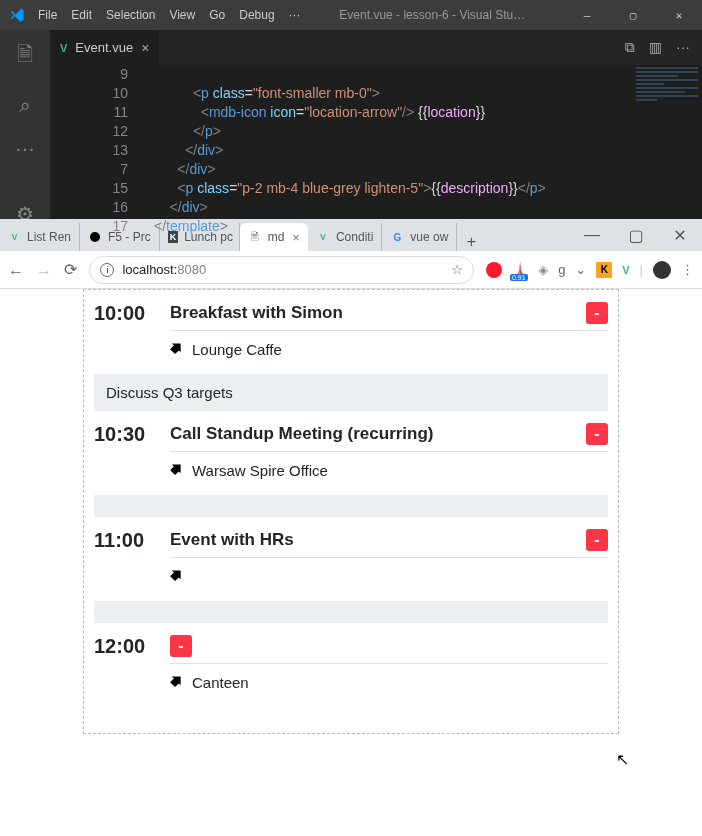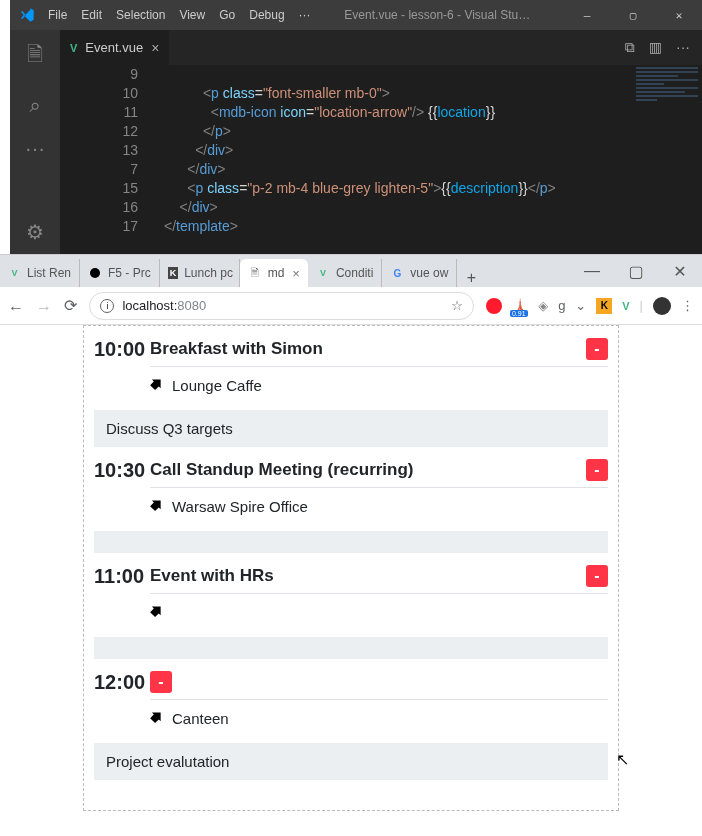--- a/index.html
+++ b/index.html
@@ -1,19 +1,19 @@
 <!DOCTYPE html>
 <html><head>
 <meta charset="utf-8">
 <style>
   * { margin:0; padding:0; box-sizing:border-box; font-family:"Segoe UI",Arial,sans-serif; }
   body { width:702px; height:836px; background:#fff; overflow:hidden; }
 
   
-  .vscode { background:#252526; height:254px; display:flex; flex-direction:column;margin-left:10px; }
+  .vscode { background:#252526; height:218px; display:flex; flex-direction:column; }
   .vscode-titlebar { height:30px; background:#3c3c3c; display:flex; align-items:center; color:#ccc; font-size:12px; }
   .vscode-logo { width:34px; display:flex; justify-content:center; align-items:center; }
   .vscode-logo svg { width:16px; height:16px; }
   .vscode-menu { display:flex; gap:14px; padding-left:4px; }
   .vscode-menu span { cursor:default; }
   .vscode-title { flex:1; text-align:center; color:#999; font-size:12px; overflow:hidden; white-space:nowrap; text-overflow:ellipsis; padding:0 8px;}
   .win-controls { display:flex; }
   .win-controls div { width:46px; height:30px; display:flex; justify-content:center; align-items:center; color:#ccc; font-size:11px;}
   .win-controls div span { font-family:monospace;}
   .vscode-body { flex:1; display:flex; }
@@ -22,21 +22,21 @@
   .activitybar .spacer { flex:1; }
   .editor-col { flex:1; display:flex; flex-direction:column; background:#1e1e1e; }
   .tabbar { height:35px; background:#252526; display:flex; align-items:center; }
   .tab { height:35px; background:#1e1e1e; display:flex; align-items:center; padding:0 10px; gap:8px; color:#ccc; font-size:13px;}
   .tab .vue-ico { color:#41b883; font-weight:bold; font-size:11px;}
   .tab .close { color:#aaa; font-size:14px;}
   .tabbar-right { margin-left:auto; display:flex; gap:14px; padding-right:12px; color:#aaa; font-size:14px;}
   .editor-area { flex:1; display:flex; position:relative; font-family:Consolas,monospace; font-size:14px; line-height:19px; }
   .gutter { width:104px; text-align:right; color:#858585; padding-right:26px; padding-top:0;}
   .codelines { flex:1; color:#d4d4d4; white-space:pre; }
-  .cl-tag{color:#808080;} .cl-name{color:#569cd6;} .cl-attr{color:#7dd3fc;} .cl-str{color:#ce9178;} .cl-brace{color:#d4d4d4;} .cl-var{color:#0ea5e9;}
+  .cl-tag{color:#808080;} .cl-name{color:#569cd6;} .cl-attr{color:#7dd3fc;} .cl-str{color:#ce9178;} .cl-brace{color:#d4d4d4;} .cl-var{color:#f0abfc;}
   .minimap { position:absolute; right:0; top:0; width:70px; height:100%; opacity:.25; }
   .minimap div{height:2px;margin:2px 4px;background:#6ab0f3;}
 
   
   .browser { height:598px; display:flex; flex-direction:column; border-top:1px solid #ccc; background:#fff;}
   .chrome-tabs { height:32px; background:#dee1e6; display:flex; align-items:flex-end; }
   .chrome-tab { height:28px; display:flex; align-items:center; padding:0 8px; font-size:12px; color:#555; gap:6px; max-width:80px; border-right:1px solid #bbb; overflow:hidden; white-space:nowrap;}
   .chrome-tab.active { background:#fff; border-radius:6px 6px 0 0; border-right:none; max-width:90px;}
   .chrome-tab .favicon { width:14px; height:14px; display:inline-flex; align-items:center; justify-content:center; font-size:10px;}
   .chrome-tab .x { color:#777; font-size:13px; margin-left:2px;}
@@ -51,21 +51,21 @@
   .ext-icons { display:flex; gap:10px; align-items:center; font-size:13px;}
   .ext-icons .opera{width:16px;height:16px;border-radius:50%;background:#ff1b2d;}
   .ext-icons .vue{color:#41b883;font-weight:bold;font-size:11px;}
   .ext-icons .avatar{width:18px;height:18px;border-radius:50%;background:#333;}
   .ext-icons .light{position:relative;}
   .ext-icons .light .badge{position:absolute;bottom:-4px;left:-2px;background:#1a73e8;color:#fff;font-size:7px;padding:0 2px;border-radius:2px;}
 
   .page { flex:1; overflow:hidden; padding:0 6px;}
   .schedule { width:536px; margin:0 auto; border:1px dashed #bbb; padding:0 10px 30px 10px;}
   .event { padding:12px 0 0 0;}
-  .event-head { display:flex; align-items:flex-start; }
+  .event-head { display:flex; align-items:flex-start; gap:20px;}
   .time { font-weight:700; font-size:20px; width:56px; color:#212529;}
   .event-body { flex:1; }
   .event-title-row { display:flex; align-items:center;}
   .event-title { font-weight:700; font-size:17px; color:#212529; flex:1;}
   .delete-btn { width:22px; height:22px; background:#ff3547; color:#fff; border-radius:3px; display:flex; align-items:center; justify-content:center; font-size:16px; font-weight:bold;}
   .event-hr { border:none; border-top:1px solid #dee2e6; margin:6px 0 10px 0;}
   .location-row { display:flex; align-items:center; gap:8px; font-size:15px; color:#212529; padding-bottom:12px;}
   .location-row .arrow-ico svg{width:14px;height:14px;}
   .desc { background:#eceff1; padding:10px 12px; font-size:15px; color:#212529; margin-top:4px;}
   .desc.empty { height:22px; padding:0;}
@@ -291,19 +291,18 @@
               </div>
               <hr class="event-hr">
               <div class="location-row">
                 <span class="arrow-ico"><svg viewBox="0 0 512 512">
                     <path fill="#000" d="M12 272l224-224 224 224-96 0 0 192-256 0 0-192z" transform="rotate(45 256 256)"></path>
                   </svg></span>
                 <span>Canteen</span>
               </div>
             </div>
           </div>
-          <div class="desc">Project evalutation</div>
         </div>
       </div>
   </div>
 </div>
 
 <div class="cursor">↖</div>
 
 </body></html>

